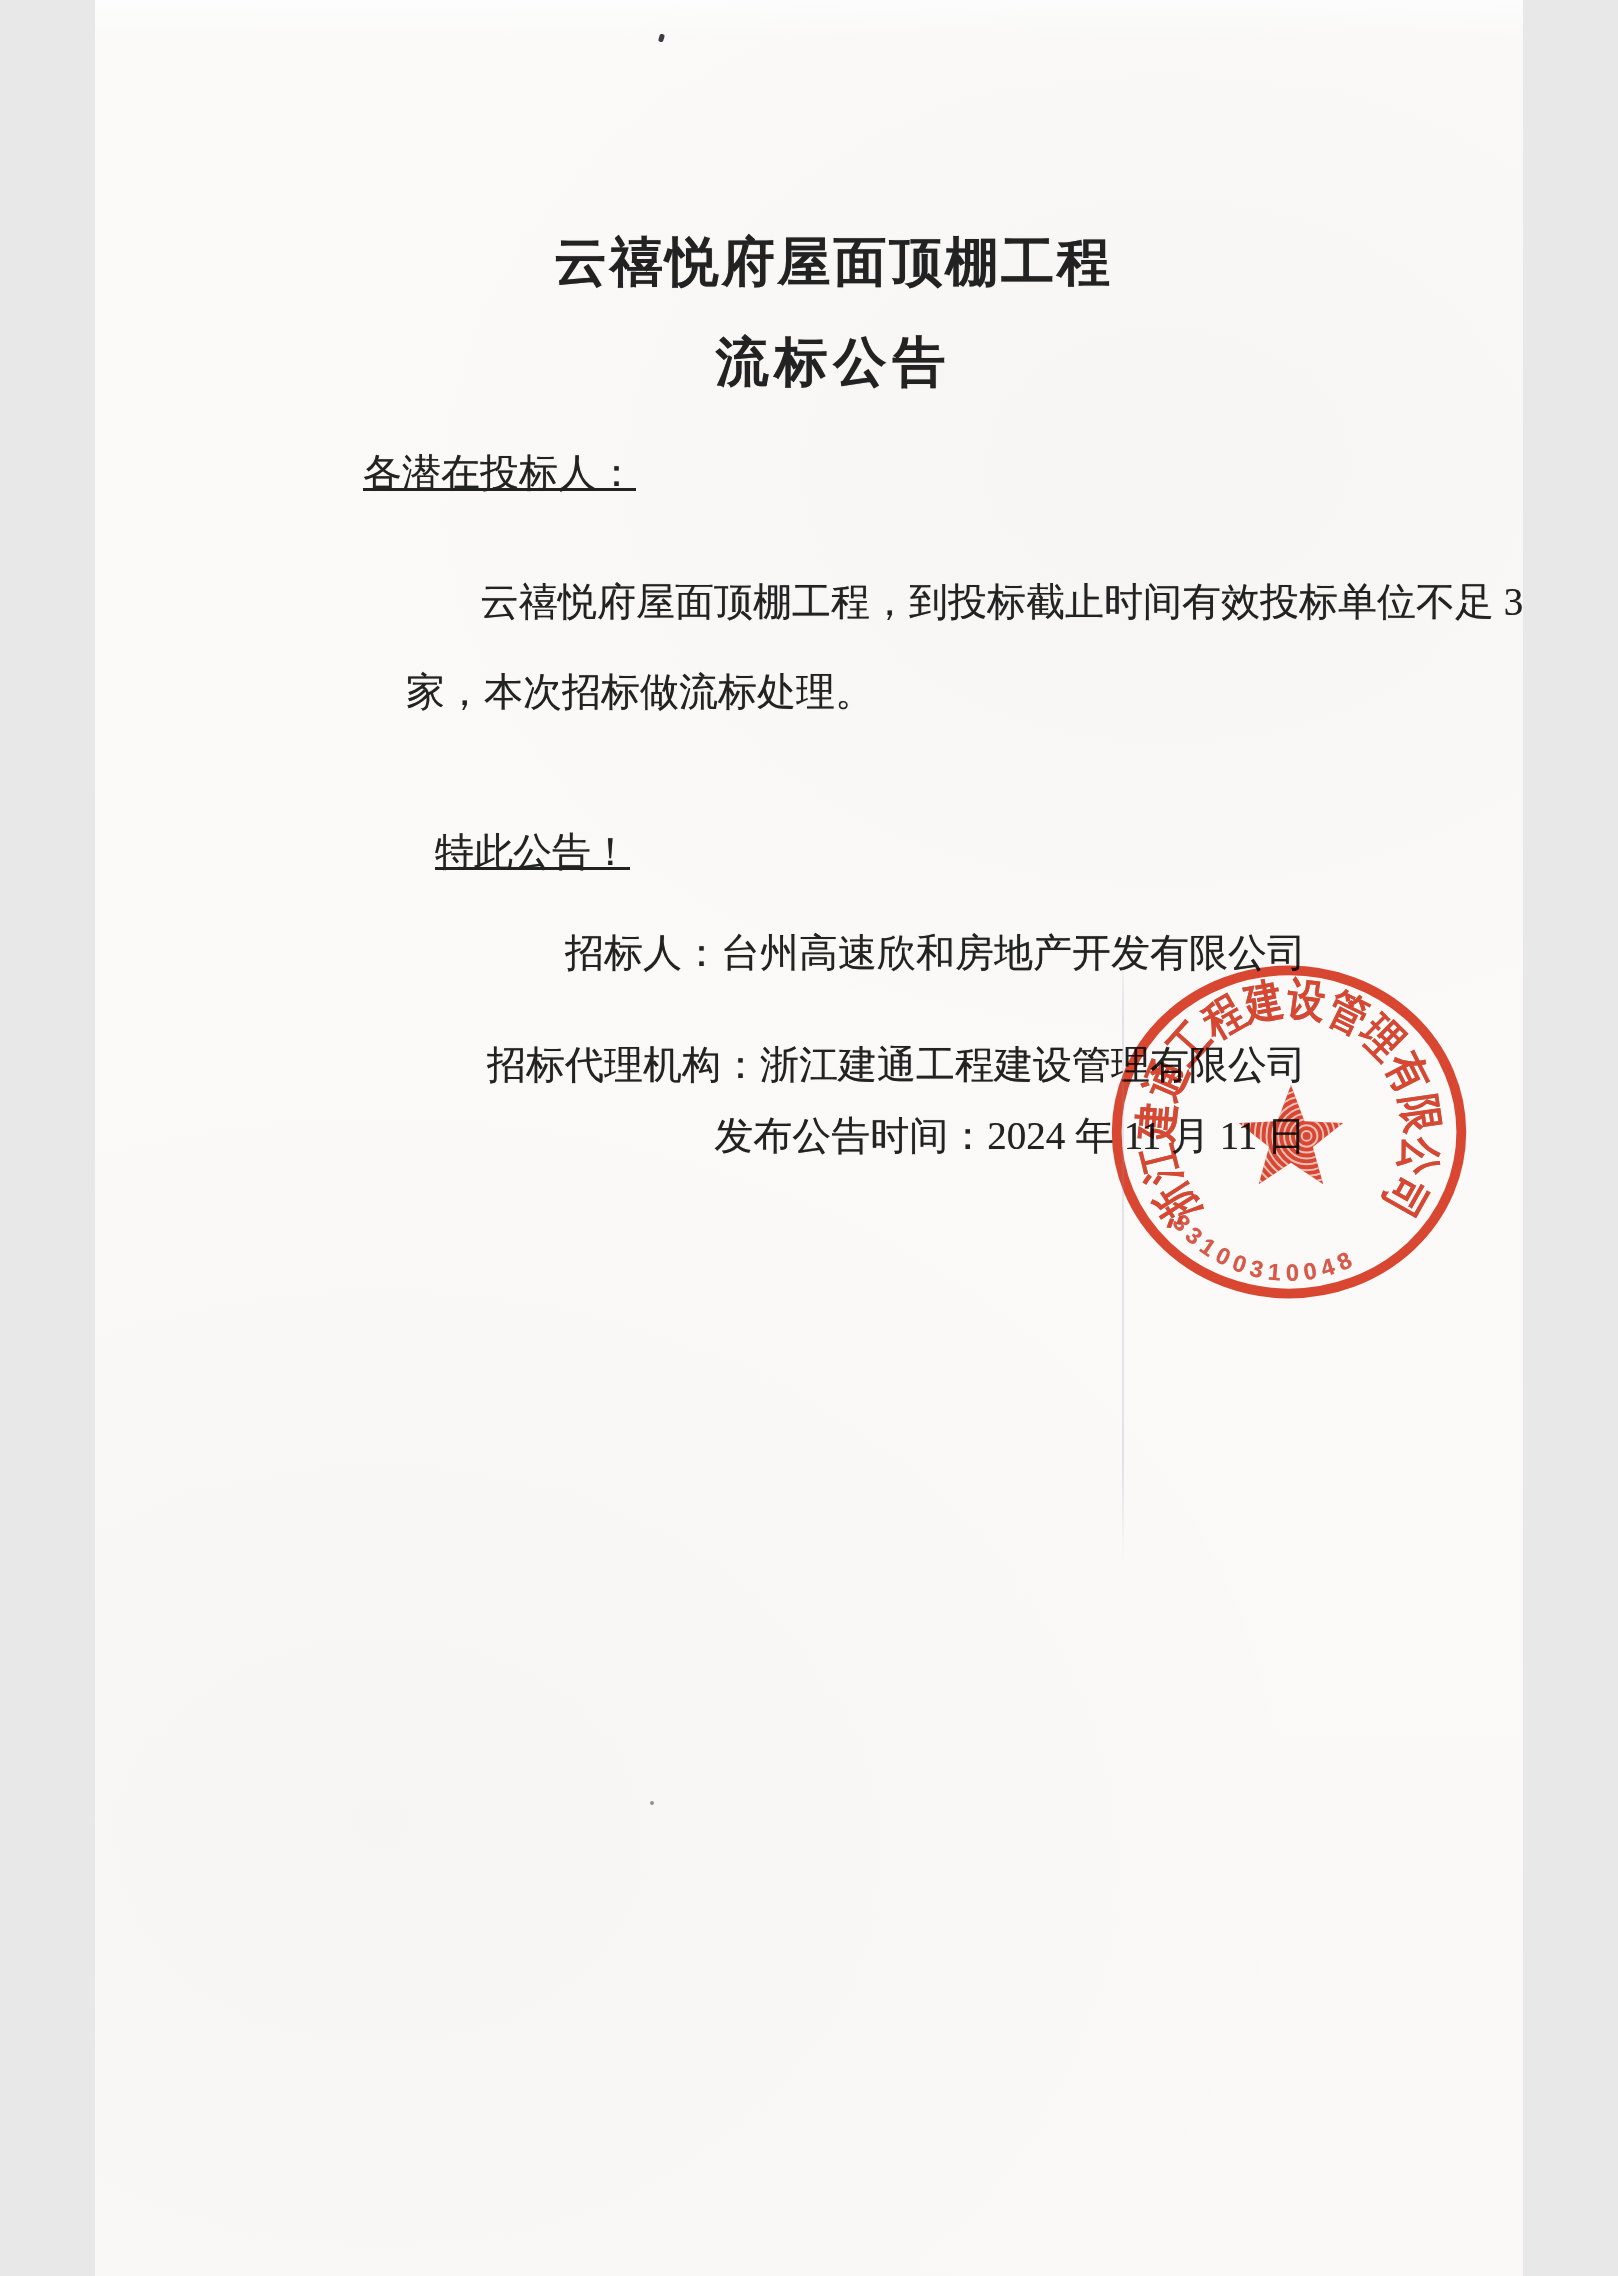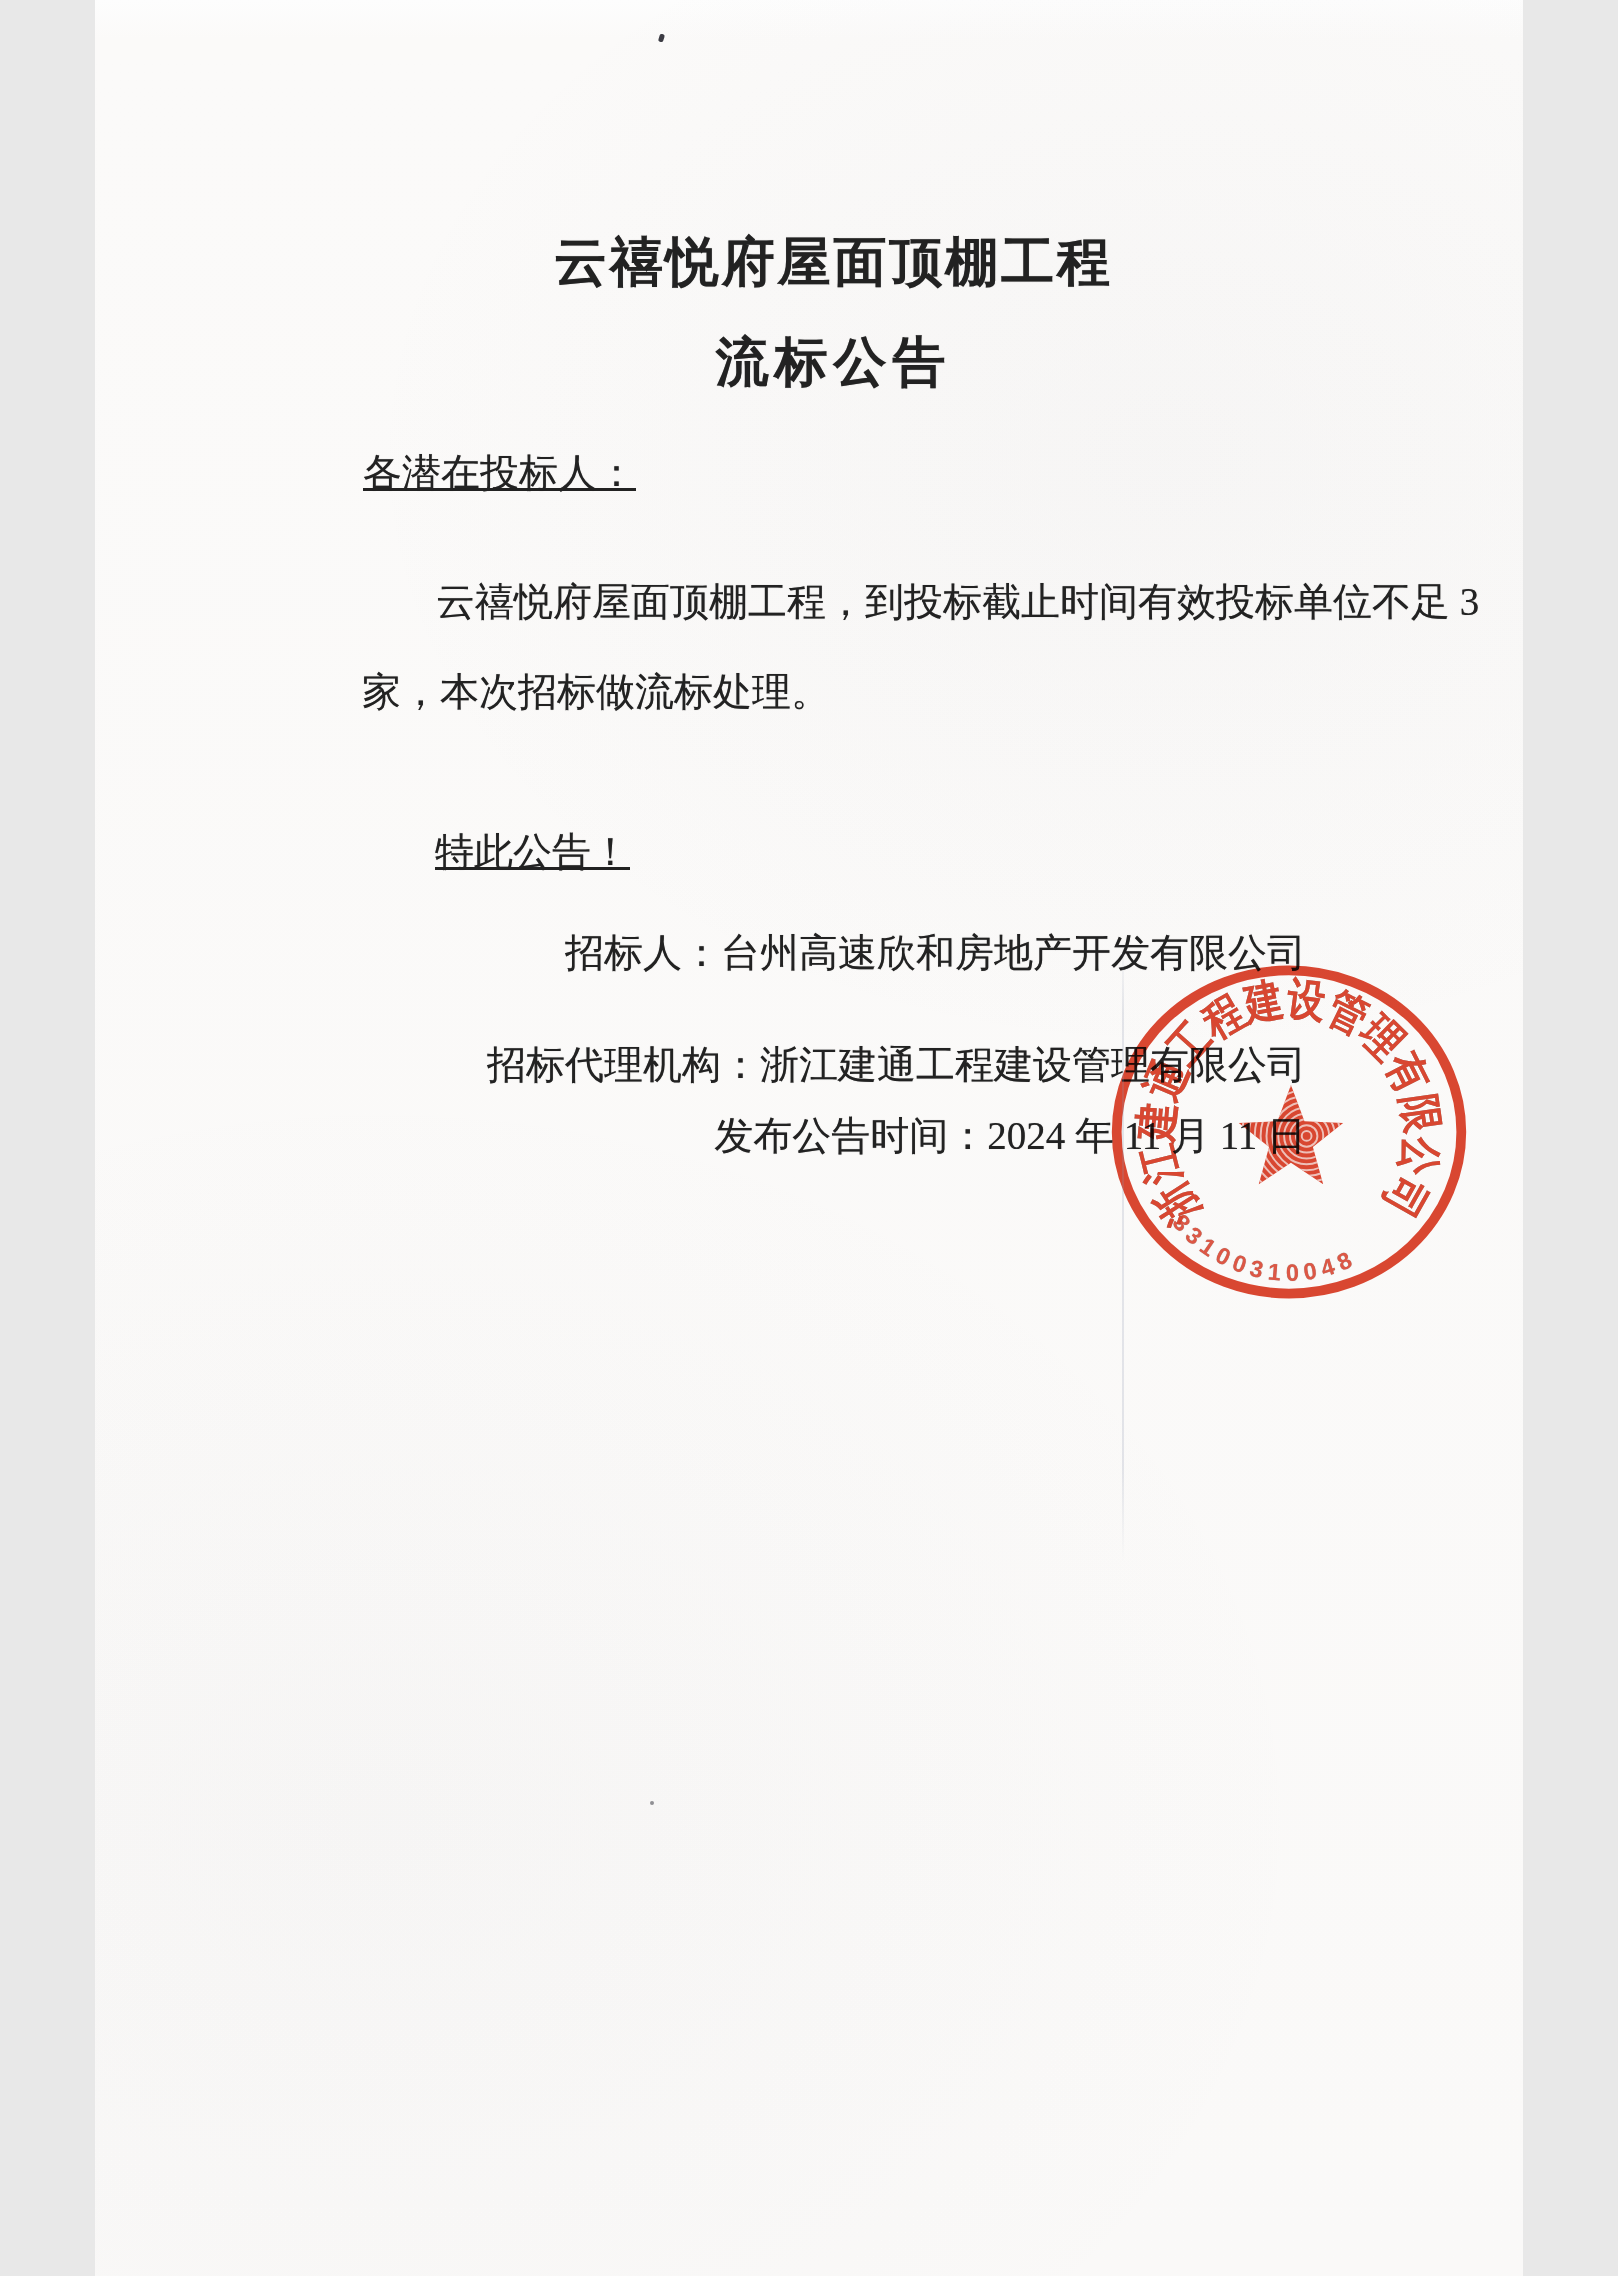--- a/index.html
+++ b/index.html
@@ -25,21 +25,21 @@
     white-space:pre;
   }
   .title-1 { top:227px; letter-spacing:2.9px; }
   .title-2 { top:327px; letter-spacing:5.9px; }
   .line { position:absolute; font-size:39px; line-height:51px; white-space:pre;text-decoration:underline; }
   .salutation { left:268px; top:447px; }
   .body-block {
     position:absolute; left:267px; top:557px; width:1112px;
     font-size:39px; line-height:90px;
   }
-  .body-line { white-space:pre; }
+  .body-line { white-space:pre;margin-left:44px; }
   .body-line.indent { text-indent:74px; }
   .closing { left:340px; top:826px; }
   .sig { position:absolute; right:217px; text-align:right; font-size:39px; line-height:51px; white-space:pre; }
   .sig-1 { top:927px;text-align:center; }
   .sig-2 { top:1039px;margin-left:48px; }
   .sig-3 { top:1110px; }
   .stamp {
     position:absolute; left:1008px; top:946px;
     width:372px; height:372px;
     mix-blend-mode:multiply;

